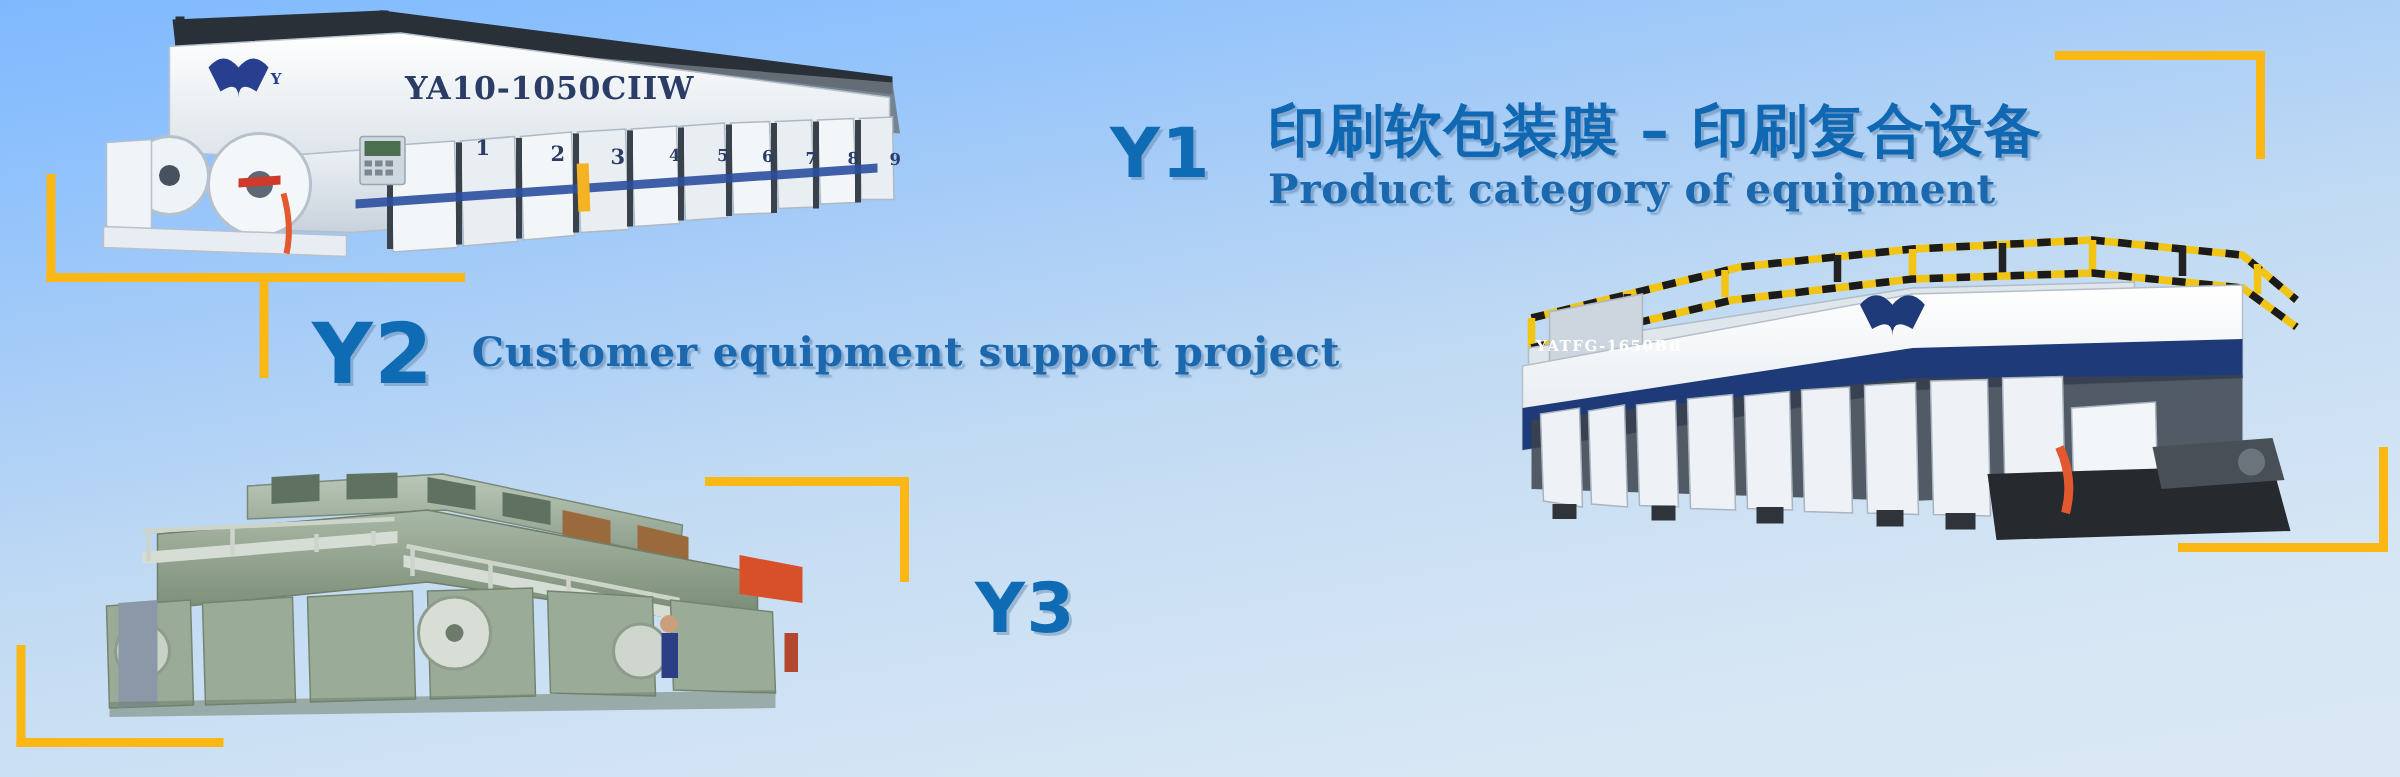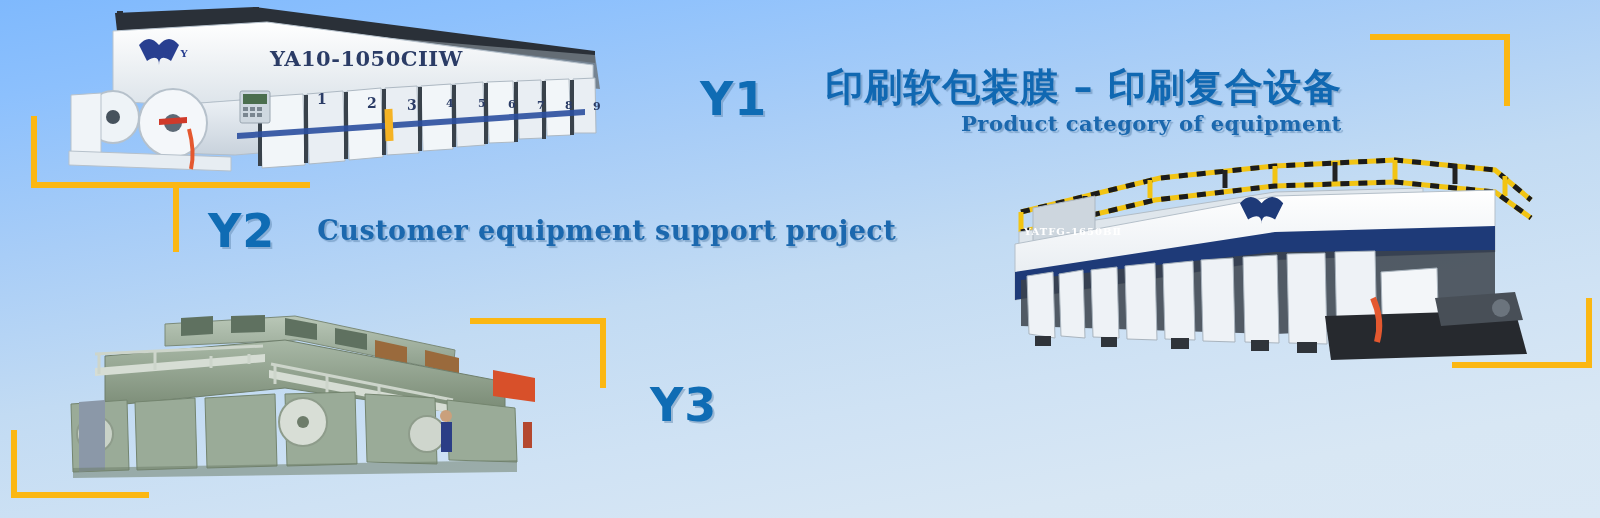--- a/index.html
+++ b/index.html
@@ -31,27 +31,27 @@
     letter-spacing:1px;
   }
   .en{
     color:#1b68ae;font-weight:bold;white-space:nowrap;
     font-family:"DejaVu Serif","Liberation Serif",serif;
     text-shadow:2px 2px 1px rgba(95,135,175,.55);
     letter-spacing:.5px;
   }
 
   
-  #g1{left:700px;top:62px;gap:20px;}
+  #g1{left:740px;top:62px;}
   #g1 .ylab{font-size:46px;margin-right:38px;}
   #g1 .cn{font-size:38px;}
-  #g1 .en{font-size:21px;margin-top:-2px;text-align:right;}
+  #g1 .en{font-size:27px;margin-top:-2px;}
   
   #g2{left:208px;top:204px;}
-  #g2 .ylab{font-size:46px;margin-right:42px;}
+  #g2 .ylab{font-size:56px;margin-right:25px;}
   #g2 .cn{font-size:38px;}
   #g2 .en{font-size:27px;margin-top:-2px;}
   
   #g3{left:650px;top:378px;gap:46px;}
   #g3 .ylab{font-size:46px;margin-right:32px;}
   #g3 .cn{font-size:36px;}
   #g3 .en{font-size:27px;margin-top:-1px;}
 
   
   .photo{position:absolute;}

